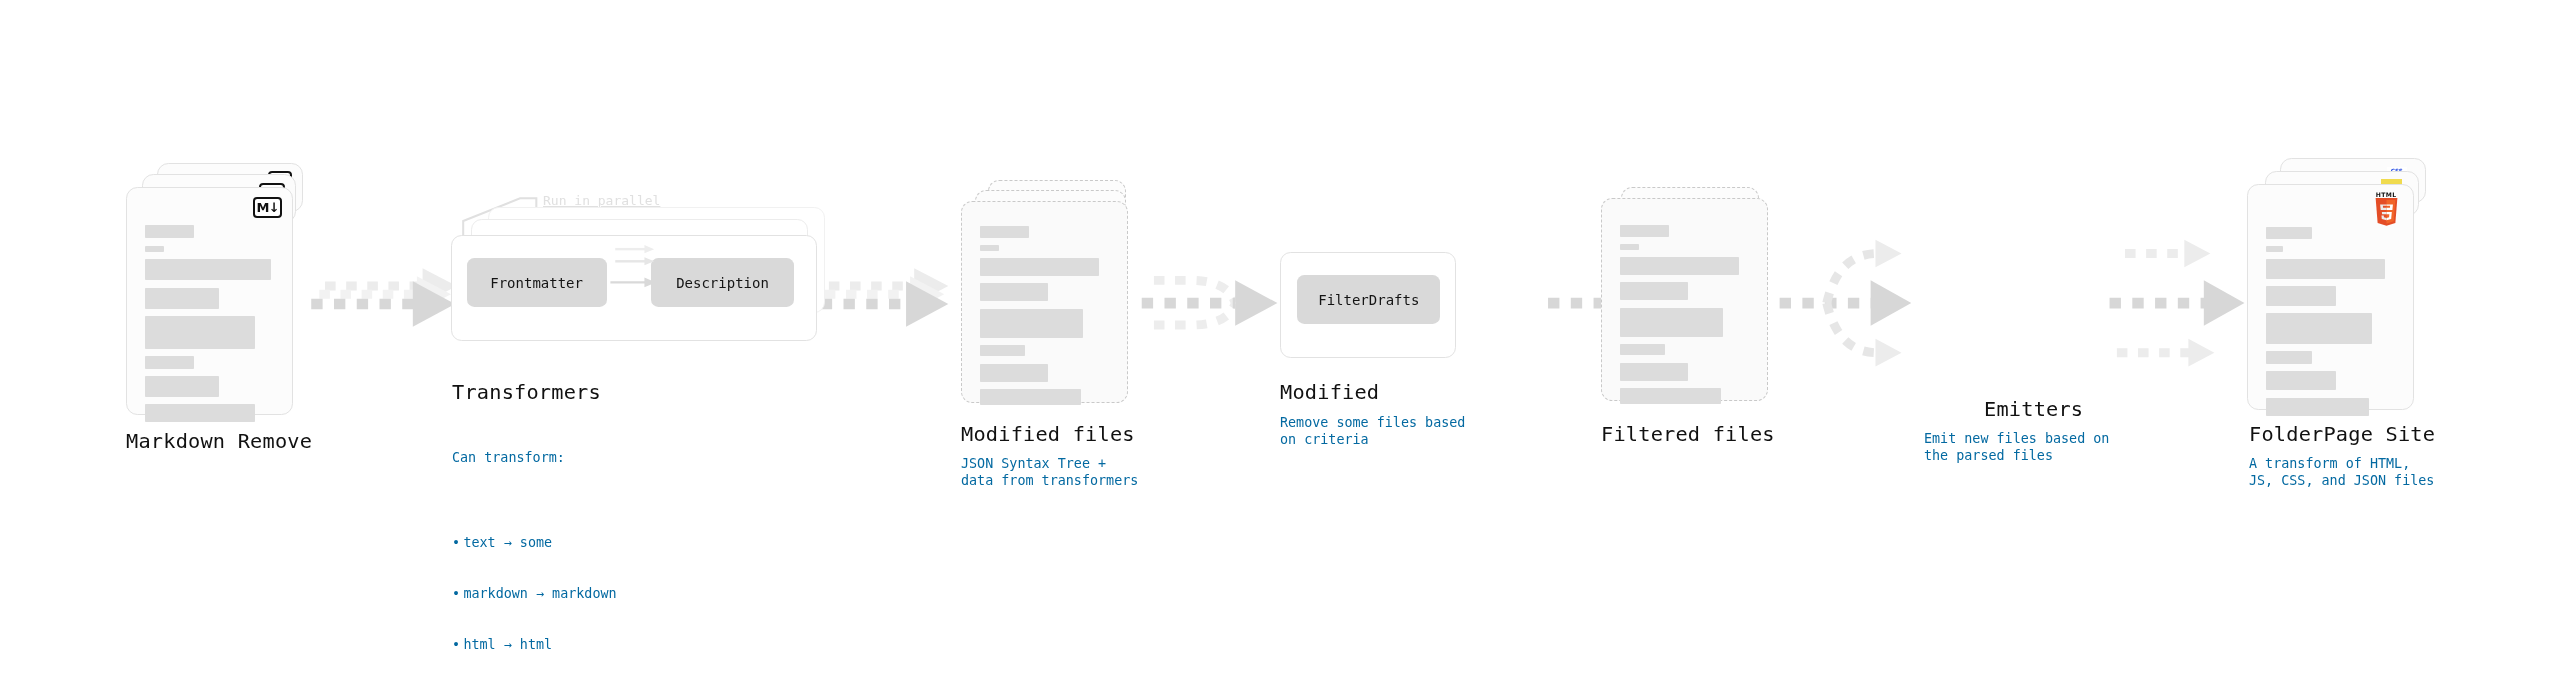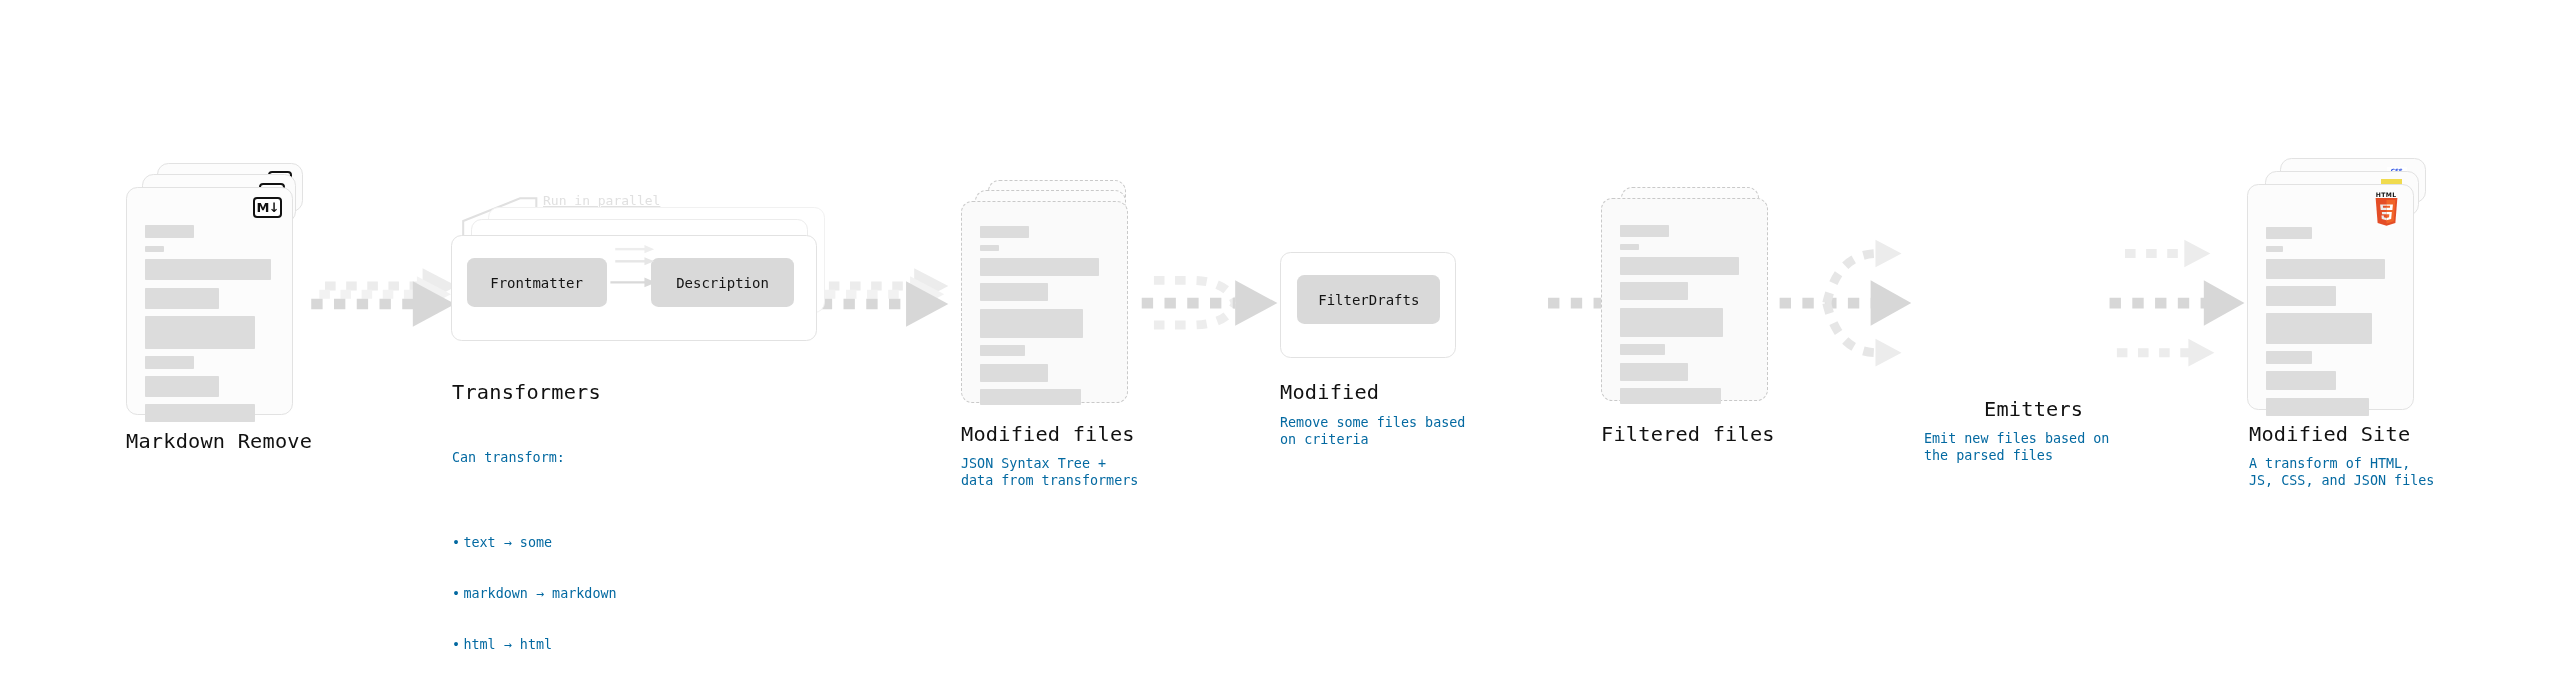--- a/index.html
+++ b/index.html
@@ -381,18 +381,18 @@
         <div class="bar" style="width:92%; height:19.5px;"></div>
         <div class="bar" style="width:54%; height:19.5px;"></div>
         <div class="bar" style="width:82%; height:31px;"></div>
         <div class="bar" style="width:36%; height:12.2px;"></div>
         <div class="bar" style="width:54%; height:19.5px;"></div>
         <div class="bar" style="width:80%; height:18px;"></div>
       </div>
     </div>
   </div>
 
-  <div class="caption-title" style="left:2249px; top:422px;">Modified Site</div>
+  <div class="caption-title" style="left:2249px; top:422px;">FolderPage Site</div>
   <div class="caption-sub" style="left:2249px; top:455px;">A transform of HTML,
 JS, CSS, and JSON files</div>
 
 </div>
 
 
 </body></html>

